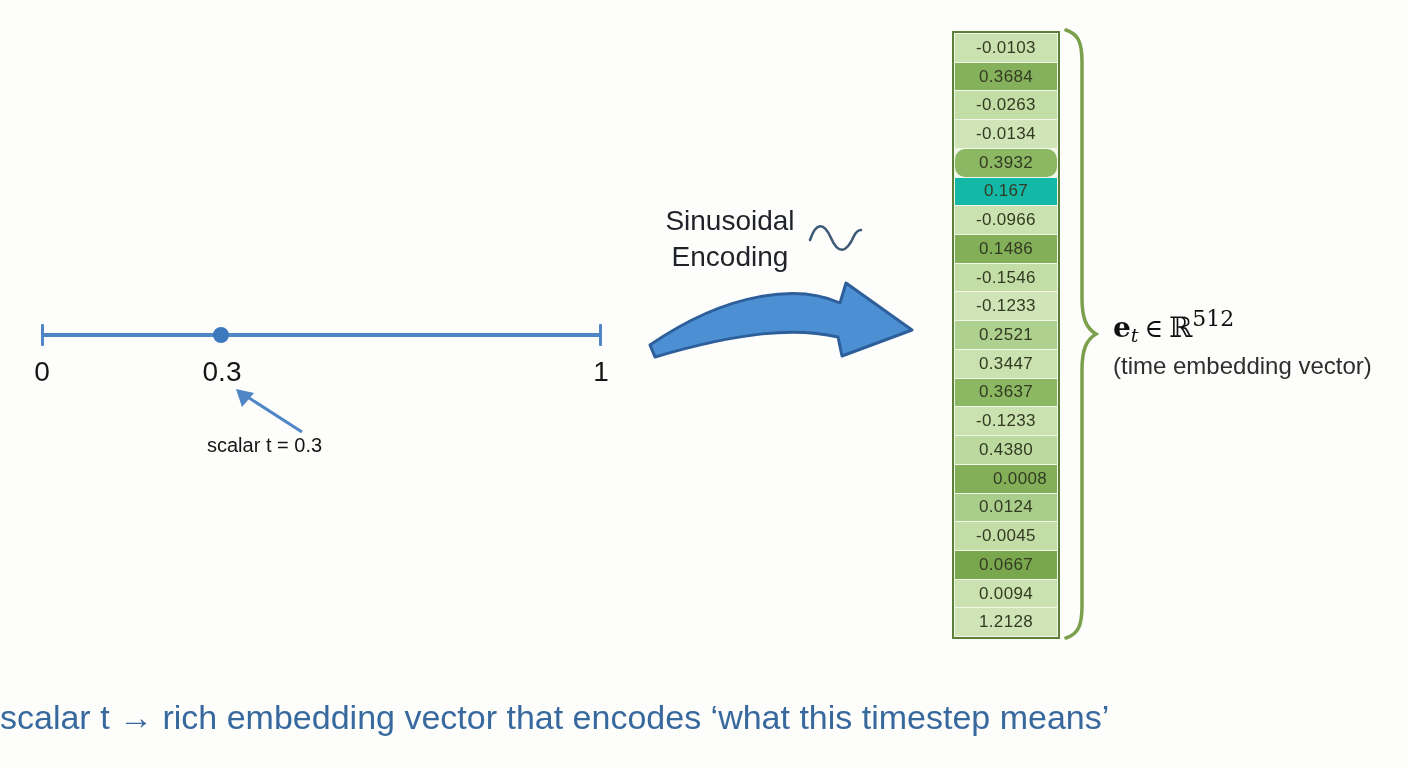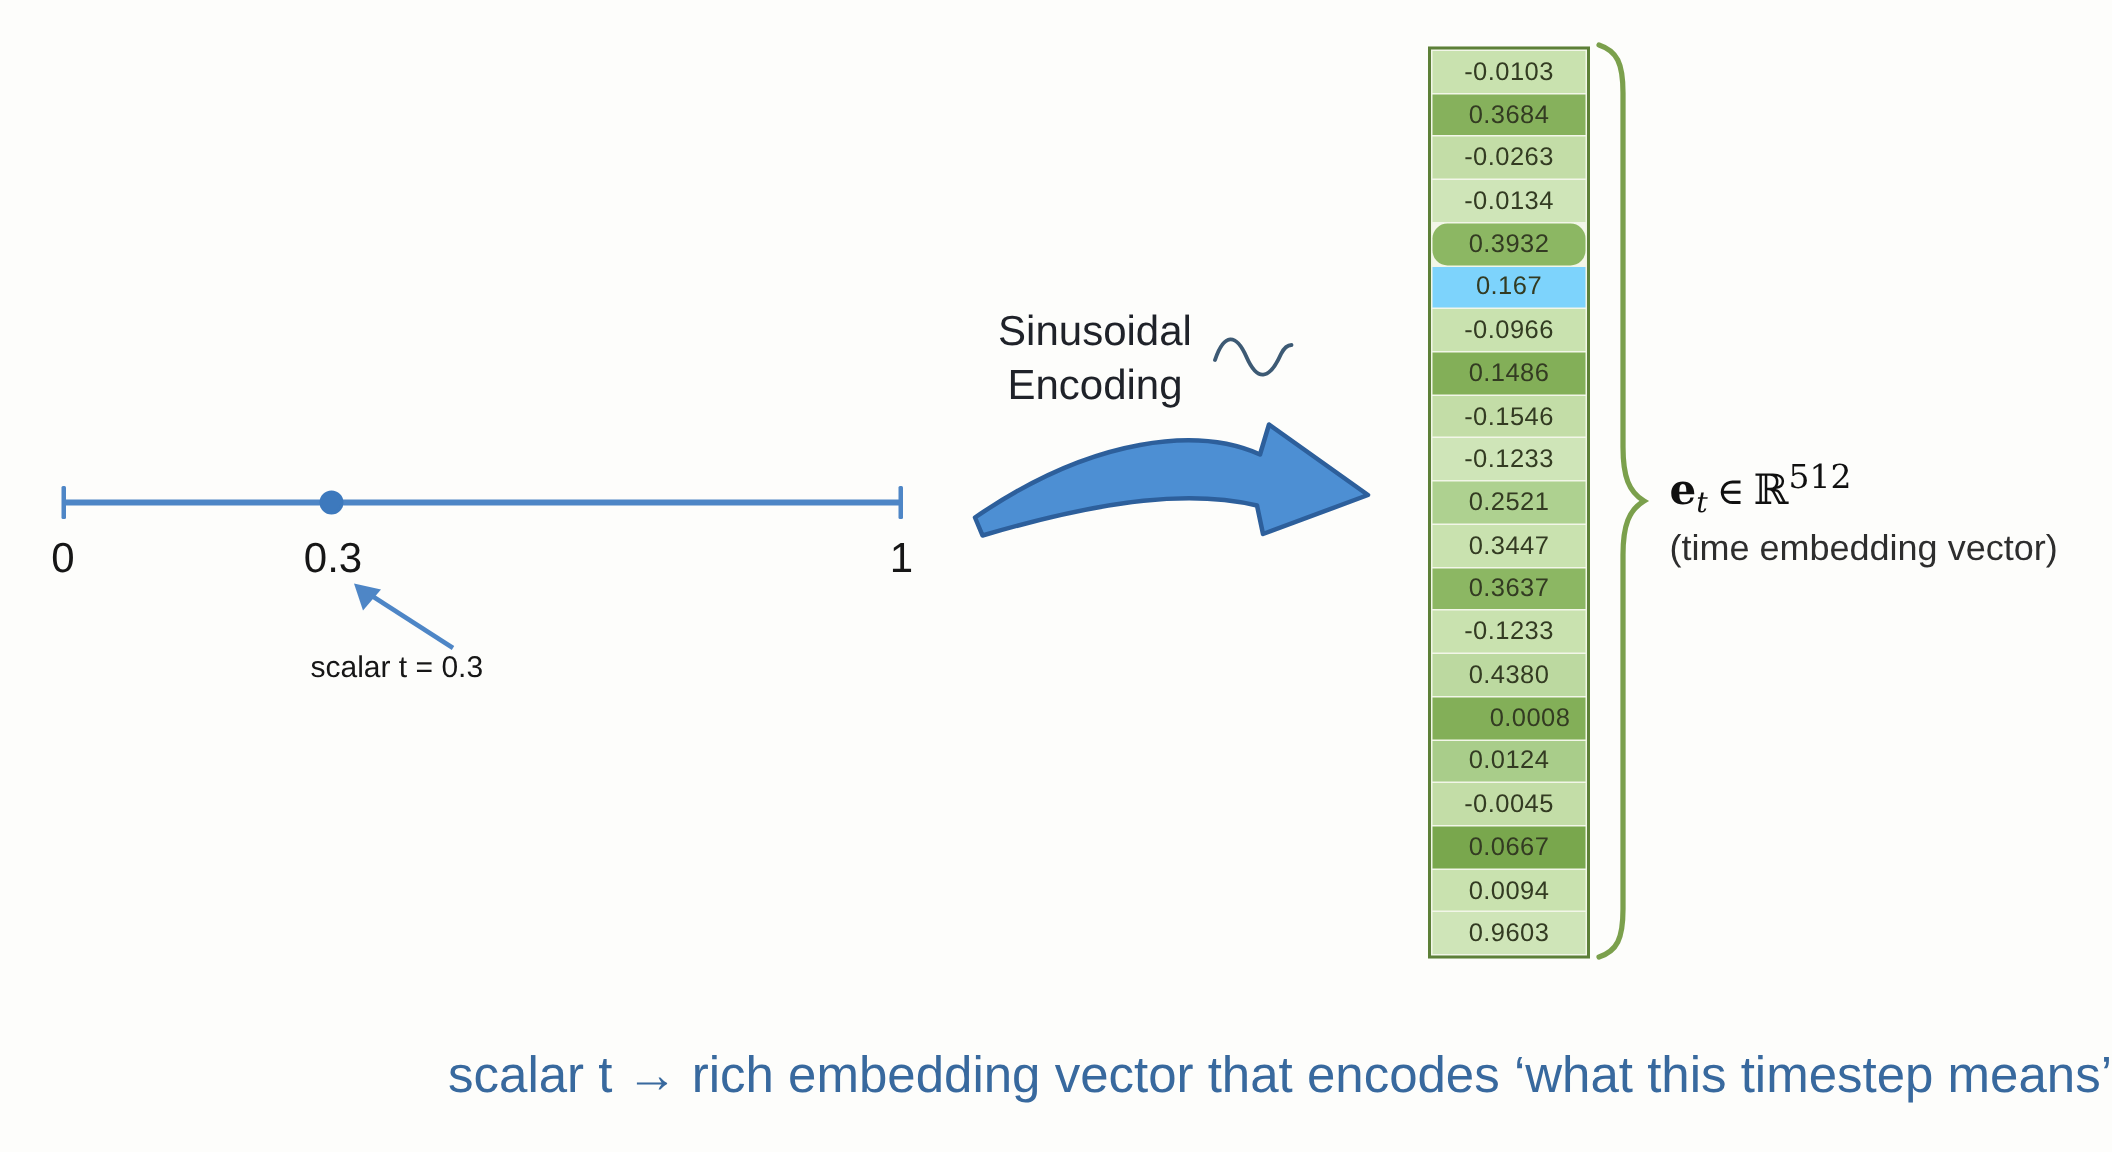--- a/index.html
+++ b/index.html
@@ -91,21 +91,21 @@
   .math-label .set{font-size:28px;}
   .math-label .sup{font-size:22px;vertical-align:11px;}
   .embed-caption{
     position:absolute;left:1113px;top:352px;
     font-size:24px;color:#2e2e2e;
   }
 
   
   .footer{
     position:absolute;left:0;top:698px;width:1408px;
-    text-align:right;
+    text-align:left;
     font-size:34px;
     color:var(--footer-text,#38699e);
   }
 </style>
 </head>
 <body>
 
 <div class="canvas">
 
   <div class="nl-line"></div>
@@ -133,36 +133,36 @@
   <svg class="big-arrow-svg" width="285" height="100" viewBox="0 0 285 100">
     <path d="M10,72 C90,17 160,12 200,30 L206,10 L272,57 L202,83 L198,64 C155,54 100,59 15,84 Z"></path>
   </svg>
 
   <div class="vector">
       <div class="vcell" style="background: rgb(201, 226, 175);">-0.0103</div>
       <div class="vcell" style="background: rgb(134, 177, 92);">0.3684</div>
       <div class="vcell" style="background: rgb(195, 221, 167);">-0.0263</div>
       <div class="vcell" style="background: rgb(207, 229, 184);">-0.0134</div>
       <div class="vcell" style="background: rgb(140, 183, 99); border-radius: 10px;">0.3932</div>
-      <div class="vcell" style="background: #7dd3fc;">0.167</div>
+      <div class="vcell" style="background: #14b8a6;">0.167</div>
       <div class="vcell" style="background: rgb(201, 226, 175);">-0.0966</div>
       <div class="vcell" style="background: rgb(131, 175, 88);">0.1486</div>
       <div class="vcell" style="background: rgb(195, 221, 167);">-0.1546</div>
       <div class="vcell" style="background: rgb(207, 229, 184);">-0.1233</div>
       <div class="vcell" style="background: rgb(174, 209, 144);">0.2521</div>
       <div class="vcell" style="background: rgb(201, 226, 175);">0.3447</div>
       <div class="vcell" style="background: rgb(140, 183, 99);">0.3637</div>
       <div class="vcell" style="background: rgb(201, 226, 175);">-0.1233</div>
       <div class="vcell" style="background: rgb(188, 217, 160);">0.4380</div>
       <div class="vcell" style="background: rgb(131, 175, 88); padding-left: 28px;">0.0008</div>
       <div class="vcell" style="background: rgb(169, 205, 138);">0.0124</div>
       <div class="vcell" style="background: rgb(195, 221, 167);">-0.0045</div>
       <div class="vcell" style="background: rgb(121, 167, 77);">0.0667</div>
       <div class="vcell" style="background: rgb(201, 226, 175);">0.0094</div>
-      <div class="vcell" style="background: rgb(207, 229, 184);">0.9603</div>
+      <div class="vcell" style="background: rgb(207, 229, 184);">1.2128</div>
     </div>
 
   <svg class="brace-svg" width="40" height="616" viewBox="0 0 40 616">
     <path d="M4,4 C16,8 20,16 20,36 L20,272 C20,292 24,302 34,308 C24,314 20,324 20,344 L20,580 C20,600 16,608 4,612"></path>
   </svg>
 
   <div class="math-label">
     <span class="vec-sym">e</span><span class="sub">t</span><span class="elem">∈</span><span class="set">ℝ</span><span class="sup">512</span>
   </div>
   <div class="embed-caption">(time embedding vector)</div>

